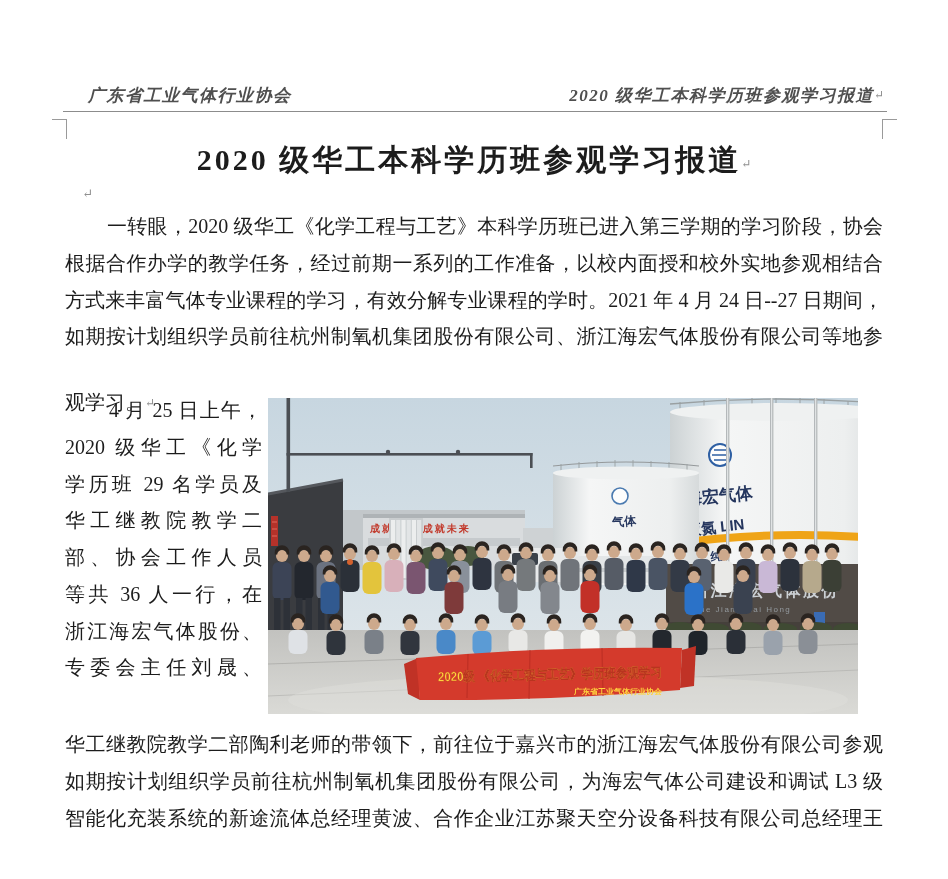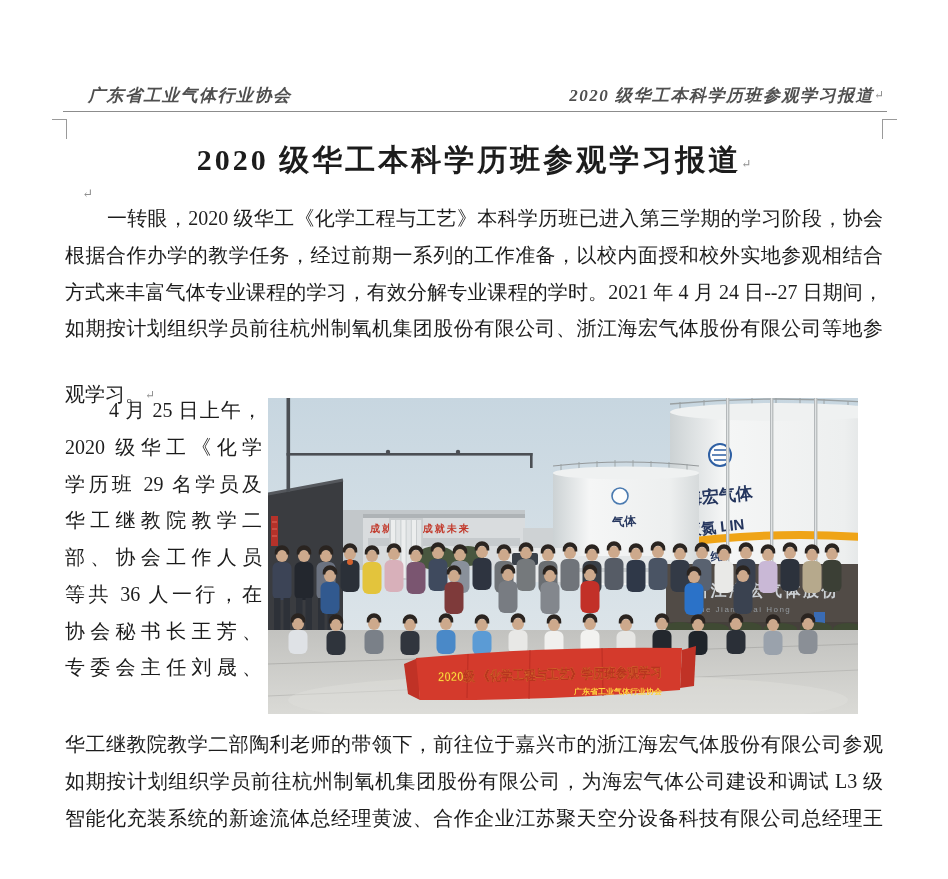--- a/index.html
+++ b/index.html
@@ -14,21 +14,21 @@
   .mark{position:absolute;width:14px;height:19px;}
   .mark-l{left:52px;top:119px;border-top:1.2px solid #9a9a9a;border-right:1.2px solid #9a9a9a;}
   .mark-r{left:882px;top:119px;border-top:1.2px solid #9a9a9a;border-left:1.2px solid #9a9a9a;}
 
   
   .title{position:absolute;left:0;top:140px;width:948px;text-align:center;font-size:30px;font-weight:bold;letter-spacing:3px;white-space:nowrap;}
   .pilcrow{font-size:12px;color:#8f8f8f;font-weight:normal;font-style:normal;letter-spacing:0;vertical-align:2px;}
   .p-mark{position:absolute;left:82px;top:186px;font-size:13px;color:#8f8f8f;}
 
   
-  .para1{position:absolute;left:65px;top:200px;width:818px;}
+  .para1{position:absolute;left:65px;top:208px;width:818px;}
   .leftcol{position:absolute;left:65px;top:392px;width:197px;}
   .para2b{position:absolute;left:65px;top:726px;width:818px;}
   .line{height:36.75px;line-height:36.75px;font-size:20px;text-align:justify;text-align-last:justify;white-space:nowrap;overflow:visible;}
   .line.end{text-align-last:left;margin-top:29px;}
   .ind42{padding-left:42px;}
   .ind44{padding-left:44px;}
 
   
   .photo{position:absolute;left:268px;top:398px;width:590px;height:316px;overflow:hidden;background:#cfd9e0;}
   .photo svg{display:block;}
@@ -55,21 +55,21 @@
     <div class="line end"><span>观学习。</span><span class="pilcrow">↵</span></div>
   </div>
 
   <div class="leftcol">
     <div class="line ind44">4 月 25 日上午，</div>
     <div class="line">2020 级华工《化学</div>
     <div class="line">学历班 29 名学员及</div>
     <div class="line">华工继教院教学二</div>
     <div class="line">部、协会工作人员</div>
     <div class="line">等共 36 人一行，在</div>
-    <div class="line">协会秘书长王芳、</div>
+    <div class="line">浙江海宏气体股份、</div>
     <div class="line">专委会主任刘晟、</div>
   </div>
 
   <div class="photo">
     <svg width="590" height="316" viewBox="0 0 590 316" xmlns="http://www.w3.org/2000/svg">
       <defs>
         <linearGradient id="sky" x1="0" y1="0" x2="0" y2="1">
           <stop offset="0" stop-color="#c7d6e0"></stop>
             <stop offset="1" stop-color="#e3e9ec"></stop>
         </linearGradient>

